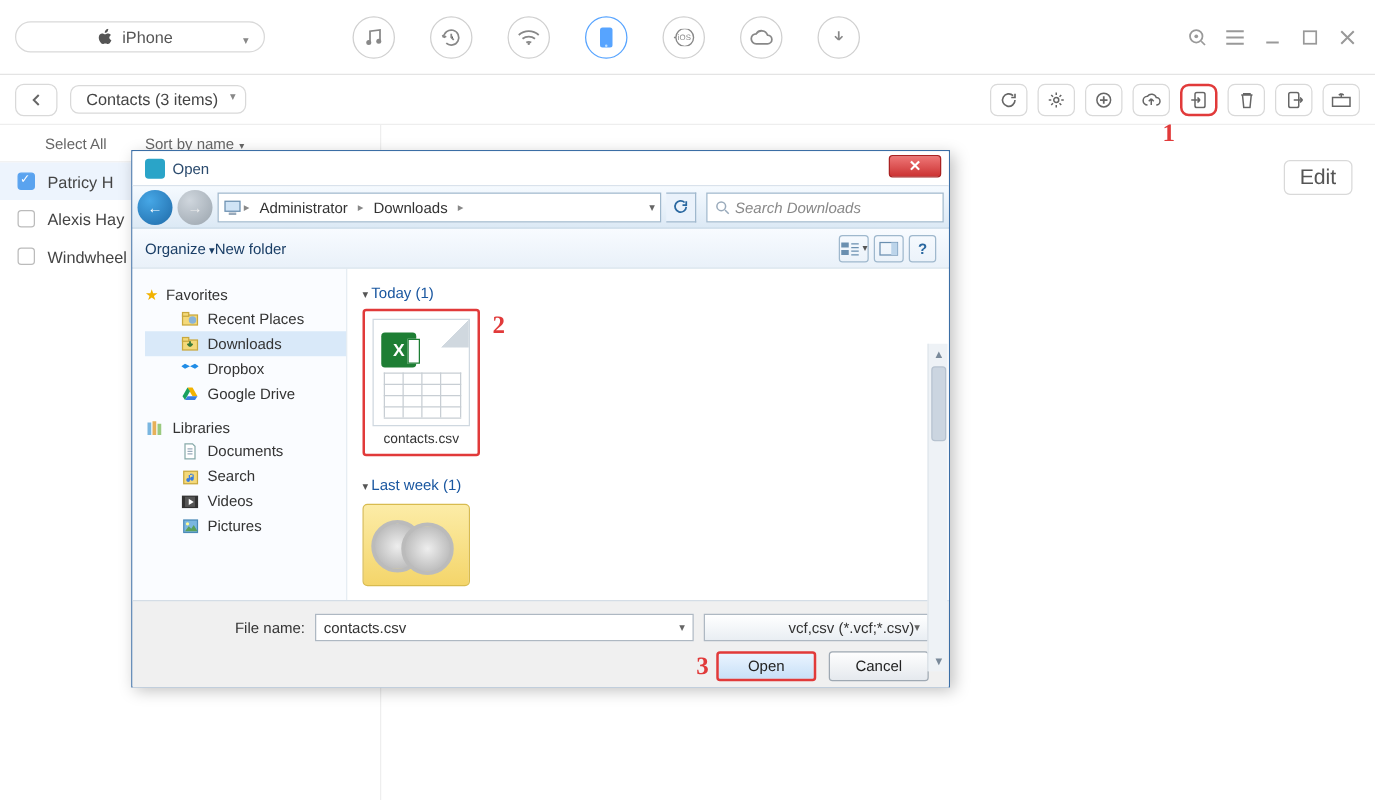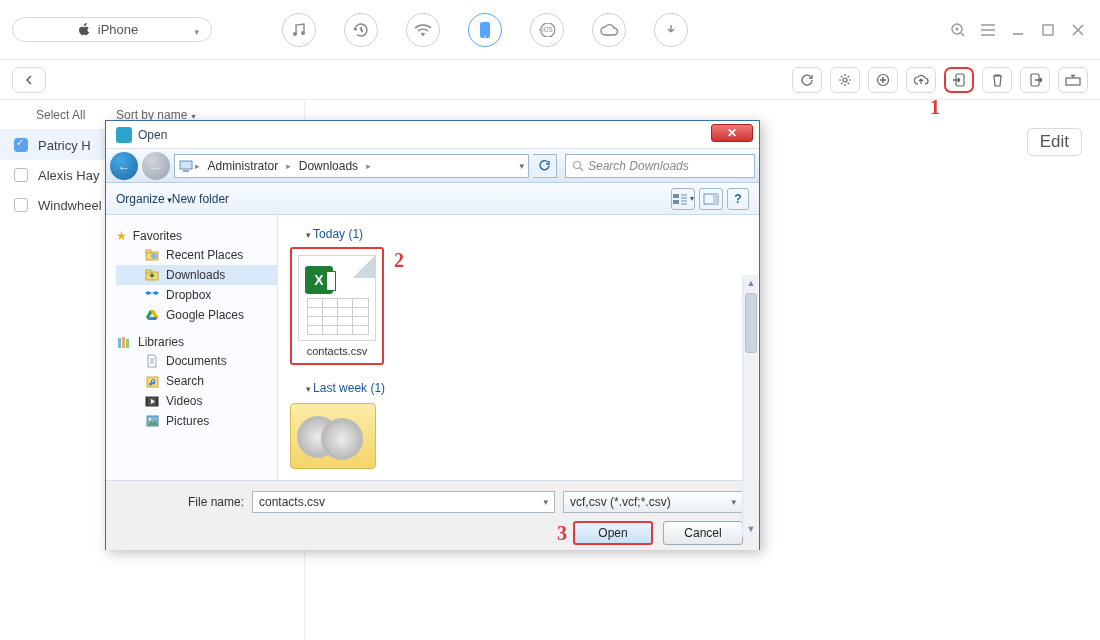--- a/index.html
+++ b/index.html
@@ -64,42 +64,42 @@
   .dlg-body{display:flex;height:265px}
   .dlg-side{width:172px;background:#fafcff;border-right:1px solid #dfe8f0;overflow:auto;padding-top:4px}
   .dlg-side::-webkit-scrollbar{width:16px}
   .grp{padding-left:10px;margin-top:8px}
   .grp-title{display:flex;align-items:center;gap:6px;color:#333;padding:2px 0}
   .fav-star{color:#f2b200}
   .li{display:flex;align-items:center;gap:6px;padding:3px 0 3px 28px;color:#333;cursor:pointer}
   .li.sel{background:#d9e9f9}
   .ficon{width:16px;height:14px;display:inline-flex;align-items:center;justify-content:center}
   .dlg-main{flex:1;background:#fff;overflow:auto;padding:8px 12px}
-  .sect{color:#1a57a0;margin:4px 16px;cursor:pointer}
+  .sect{color:#1a57a0;margin:4px 0;cursor:pointer}
   .sect::before{content:"▾ ";font-size:9px;color:#555}
   .tile{display:inline-block;text-align:center;padding:6px;border:2px solid #e13a3a;border-radius:3px;margin:2px 0 12px 0}
   .tile .thumb{width:78px;height:86px;border:1px solid #cfd8e0;background:#fff;position:relative;margin:0 auto}
   .tile .fold{position:absolute;top:0;right:0;width:22px;height:22px;background:linear-gradient(135deg,transparent 49%,#d0d8df 50%)}
   .xl{position:absolute;left:6px;top:10px;width:28px;height:28px;background:#1e7e34;border-radius:3px;color:#fff;display:flex;align-items:center;justify-content:center;font-weight:bold;font-size:14px}
   .xl::after{content:"";position:absolute;right:-3px;top:5px;width:8px;height:18px;background:#fff;border:1px solid #1e7e34}
   .grid{position:absolute;left:8px;bottom:6px;width:62px;height:36px}
   .grid div{position:absolute;background:#c8ced4}
   .grid .h{height:1px;width:100%}
   .grid .v{width:1px;height:100%}
   .tile .cap{margin-top:4px;font-size:11px;color:#333}
   .folder-tile{display:inline-block;text-align:center;margin-top:4px}
   .folder-tile .fld{width:86px;height:66px;background:linear-gradient(#fceca7,#f4d56a);border:1px solid #d8bb4f;border-radius:4px;position:relative}
   .folder-tile .disc{position:absolute;width:42px;height:42px;border-radius:50%;border:3px solid #bbb;background:radial-gradient(circle,#eee,#aaa)}
   .folder-tile .d1{left:6px;top:12px}
   .folder-tile .d2{left:30px;top:14px}
   .dlg-bottom{border-top:1px solid #d4dde6;background:#f0f0f0;height:70px;padding:10px 16px;display:flex;flex-direction:column;gap:8px}
   .fn-row{display:flex;align-items:center;gap:8px}
   .fn-row label{width:122px;text-align:right;color:#333}
   .fn-input{flex:1;height:22px;border:1px solid #aeb8c2;background:#fff;padding:0 6px;display:flex;align-items:center;justify-content:space-between}
-  .type-sel{width:180px;height:22px;border:1px solid #aeb8c2;background:linear-gradient(#fff,#e9eef3);padding:0 6px;display:flex;align-items:center;justify-content:space-between;cursor:pointer}
+  .type-sel{width:180px;height:22px;border:1px solid #aeb8c2;background:linear-gradient(#fff,#e9eef3);padding:0 6px;display:flex;align-items:center;justify-content:flex-end;cursor:pointer}
   .btn-row{display:flex;justify-content:flex-end;gap:10px;align-items:center}
   .dbtn{width:80px;height:24px;border:1px solid #9fa9b3;border-radius:3px;background:linear-gradient(#fefefe,#e5e9ee);cursor:pointer;display:flex;align-items:center;justify-content:center;color:#222}
   .dbtn.primary{border:2px solid #e13a3a;background:linear-gradient(#eaf4ff,#c8e0f7)}
   .vscroll{position:absolute;right:1px;top:60px;width:16px;height:262px;background:#eef2f6;border-left:1px solid #dfe6ec}
   .vscroll .thumb{position:absolute;left:2px;top:18px;width:12px;height:60px;border-radius:3px;background:#cbd5e0;border:1px solid #b6c2cf}
   .vscroll .arr{position:absolute;left:0;width:16px;height:16px;display:flex;align-items:center;justify-content:center;color:#7a8a9a;font-size:9px}
   svg{display:block}
 </style>
 </head>
 <body>
@@ -188,20 +188,21 @@
       </span>
   </div>
 </div>
 
 <div class="bar2">
   <div class="backbtn">
       <svg width="10" height="10" viewBox="0 0 10 10">
         <path fill="none" stroke="#666" stroke-width="1.6" d="M7 1 3 5l4 4"></path>
       </svg>
     </div>
+  <div class="crumb-pill"><span>Contacts (3 items)</span></div>
   <div class="actbtns">
     <div class="sq">
         <svg width="14" height="14" viewBox="0 0 14 14">
           <path fill="none" stroke="#666" stroke-width="1.3" d="M12 7a5 5 0 1 1-1.5-3.5M12 2v3h-3"></path>
         </svg>
       </div>
     <div class="sq">
         <svg width="14" height="14" viewBox="0 0 14 14">
           <circle cx="7" cy="7" r="2" fill="none" stroke="#666" stroke-width="1.2"></circle>
           <path fill="none" stroke="#666" stroke-width="1.2" d="M7 1v2M7 11v2M1 7h2M11 7h2M3 3l1.4 1.4M9.6 9.6 11 11M11 3 9.6 4.4M4.4 9.6 3 11"></path>
@@ -362,21 +363,21 @@
             <span>Dropbox</span>
           </div>
         <div class="li">
             <span class="ficon">
               <svg width="14" height="12" viewBox="0 0 14 12">
                 <path fill="#f2b200" d="M5 1h4l4 7H9z"></path>
                 <path fill="#18a15f" d="M5 1 1 8l2 3 4-7z"></path>
                 <path fill="#3a7ee0" d="M3 11h8l2-3H5z"></path>
               </svg>
             </span>
-            <span>Google Places</span>
+            <span>Google Drive</span>
           </div>
       </div>
       <div class="grp">
         <div class="grp-title">
             <span class="ficon">
               <svg width="14" height="13" viewBox="0 0 14 13">
                 <rect x="1" y="2" width="3" height="10" fill="#7ab6e0"></rect>
                 <rect x="5" y="1" width="3" height="11" fill="#e6b05a"></rect>
                 <rect x="9" y="3" width="3" height="9" fill="#9ac97f"></rect>
               </svg>

